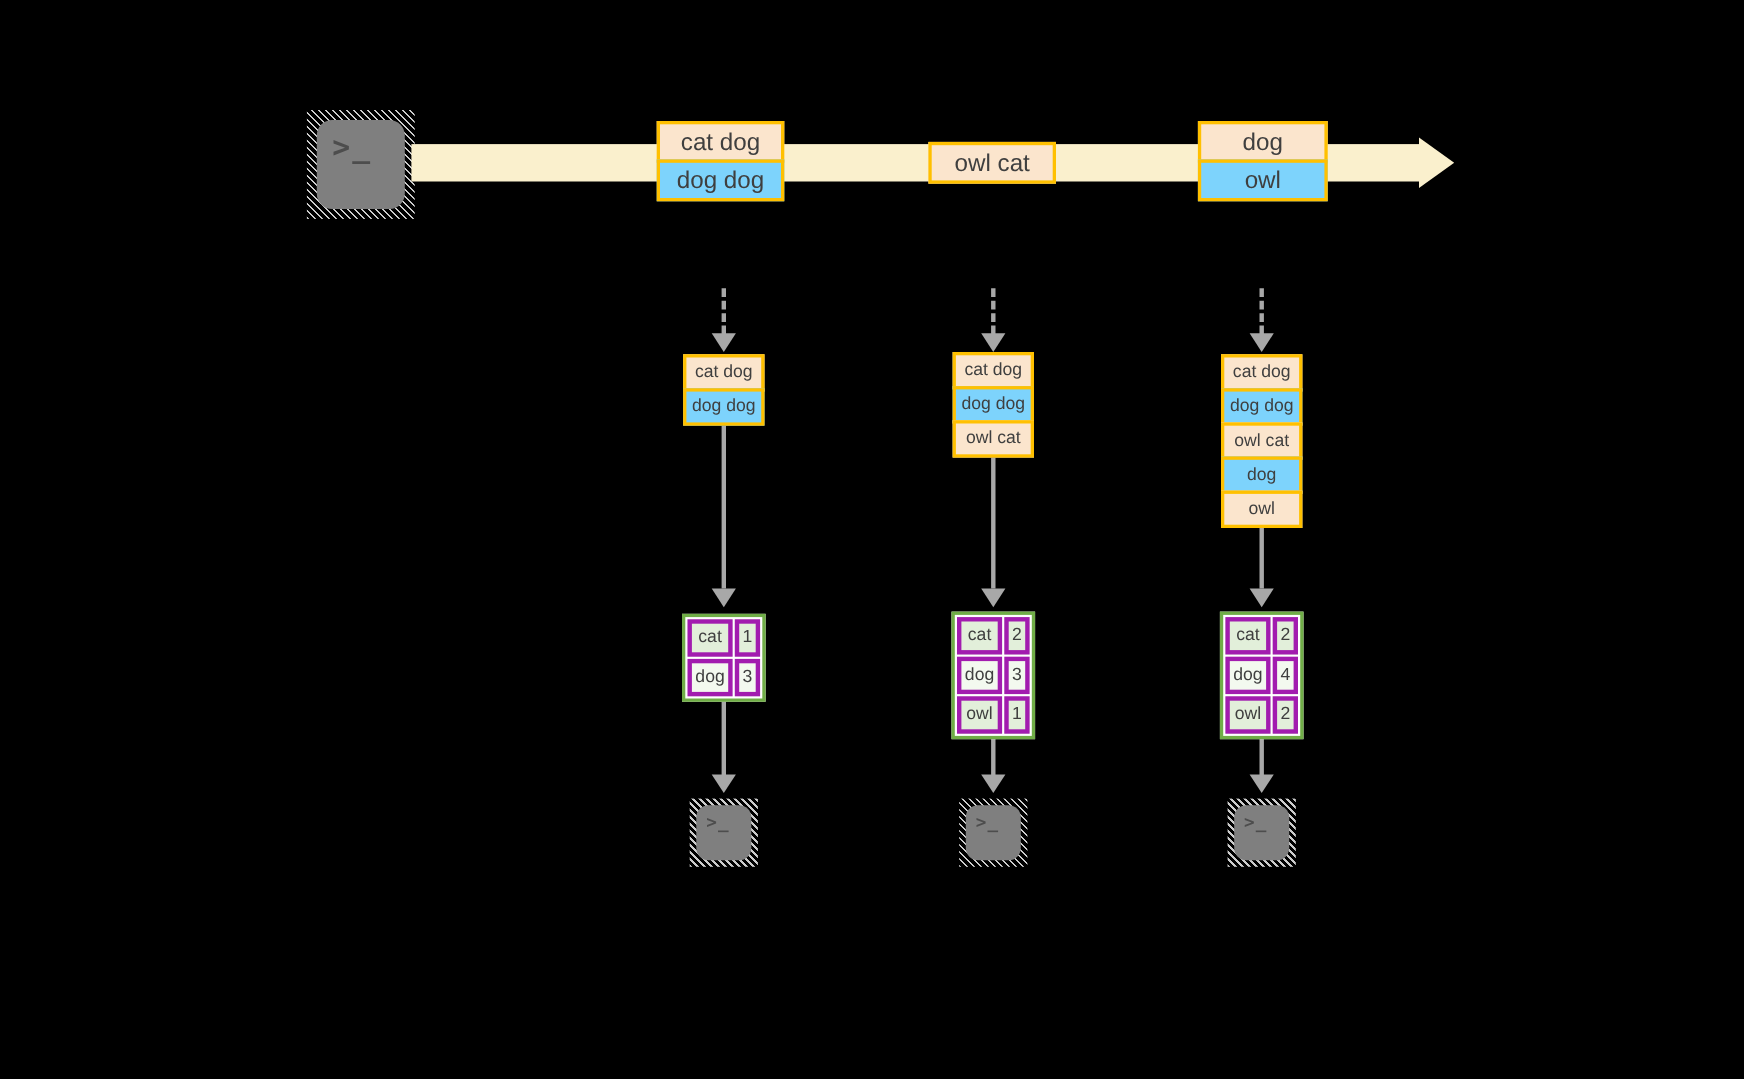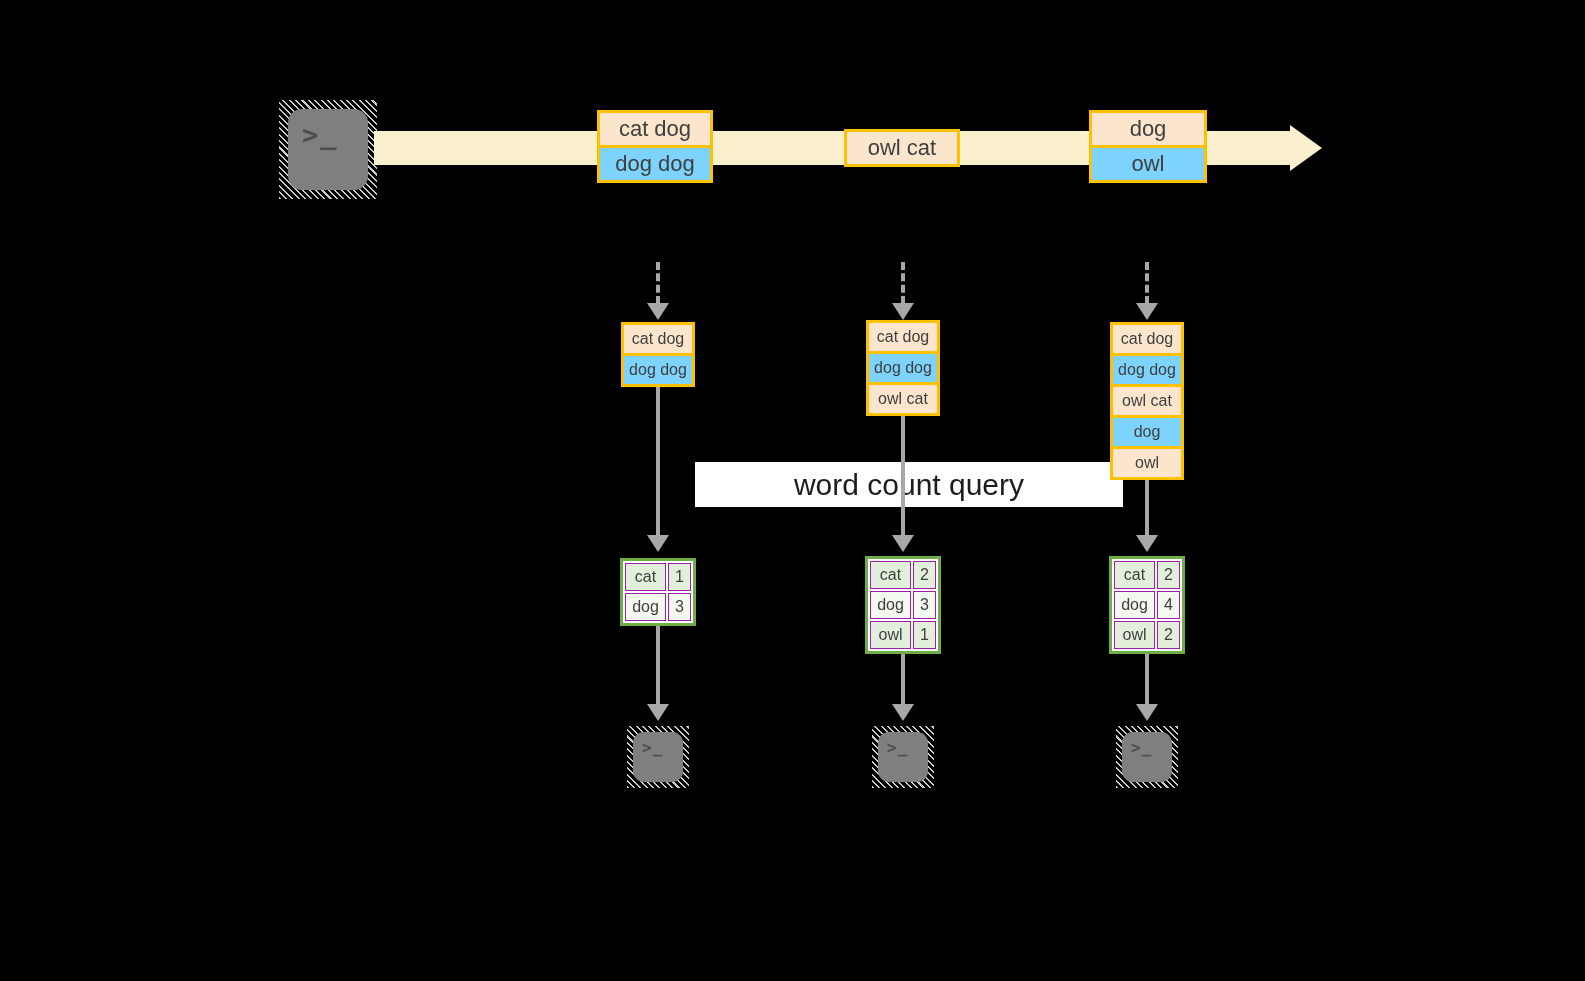--- a/index.html
+++ b/index.html
@@ -44,21 +44,21 @@
   .banner{
     position:absolute;background:#ffffff;z-index:2;text-align:center;
     color:#1c1c1c;font-size:30px;font-weight:300;
   }
   
   .wc-table{
     position:absolute;z-index:4;display:grid;grid-template-columns:41px 23px;gap:2px;
     padding:2px;background:#ffffff;border:3px solid #70AD47;
   }
   .wc-cell{
-    border:1px solid #a21caf;height:26px;line-height:26px;text-align:center;
+    border:4px solid #a21caf;height:26px;line-height:26px;text-align:center;
     font-size:16px;color:#3f3f3f;background:#E2EFDA;
   }
   .wc-cell.light{background:#F3F9EF;}
 </style>
 </head>
 <body>
 
 <div class="canvas">
 
   <div class="term term-big" style="left:279px;top:100px;width:98px;height:99px;">
@@ -99,21 +99,20 @@
     <div class="orow stack-row">owl cat</div>
   </div>
   <div class="obox" style="left:1110px;top:322px;width:74px;">
     <div class="orow stack-row">cat dog</div>
     <div class="orow stack-row light">dog dog</div>
     <div class="orow stack-row">owl cat</div>
     <div class="orow stack-row light">dog</div>
     <div class="orow stack-row">owl</div>
   </div>
 
-  <div class="banner" style="left:695px;top:462px;width:428px;height:45px;line-height:45px;">word count query</div>
 
   <div class="v-line" style="left:656px;top:387px;height:148px;"></div>
   <div class="v-head" style="left:647px;top:535px;"></div>
   <div class="v-line" style="left:901px;top:416px;height:119px;"></div>
   <div class="v-head" style="left:892px;top:535px;"></div>
   <div class="v-line" style="left:1145px;top:480px;height:55px;"></div>
   <div class="v-head" style="left:1136px;top:535px;"></div>
 
   <div class="wc-table" style="left:620px;top:558px;">
     <div class="wc-cell">cat</div>

